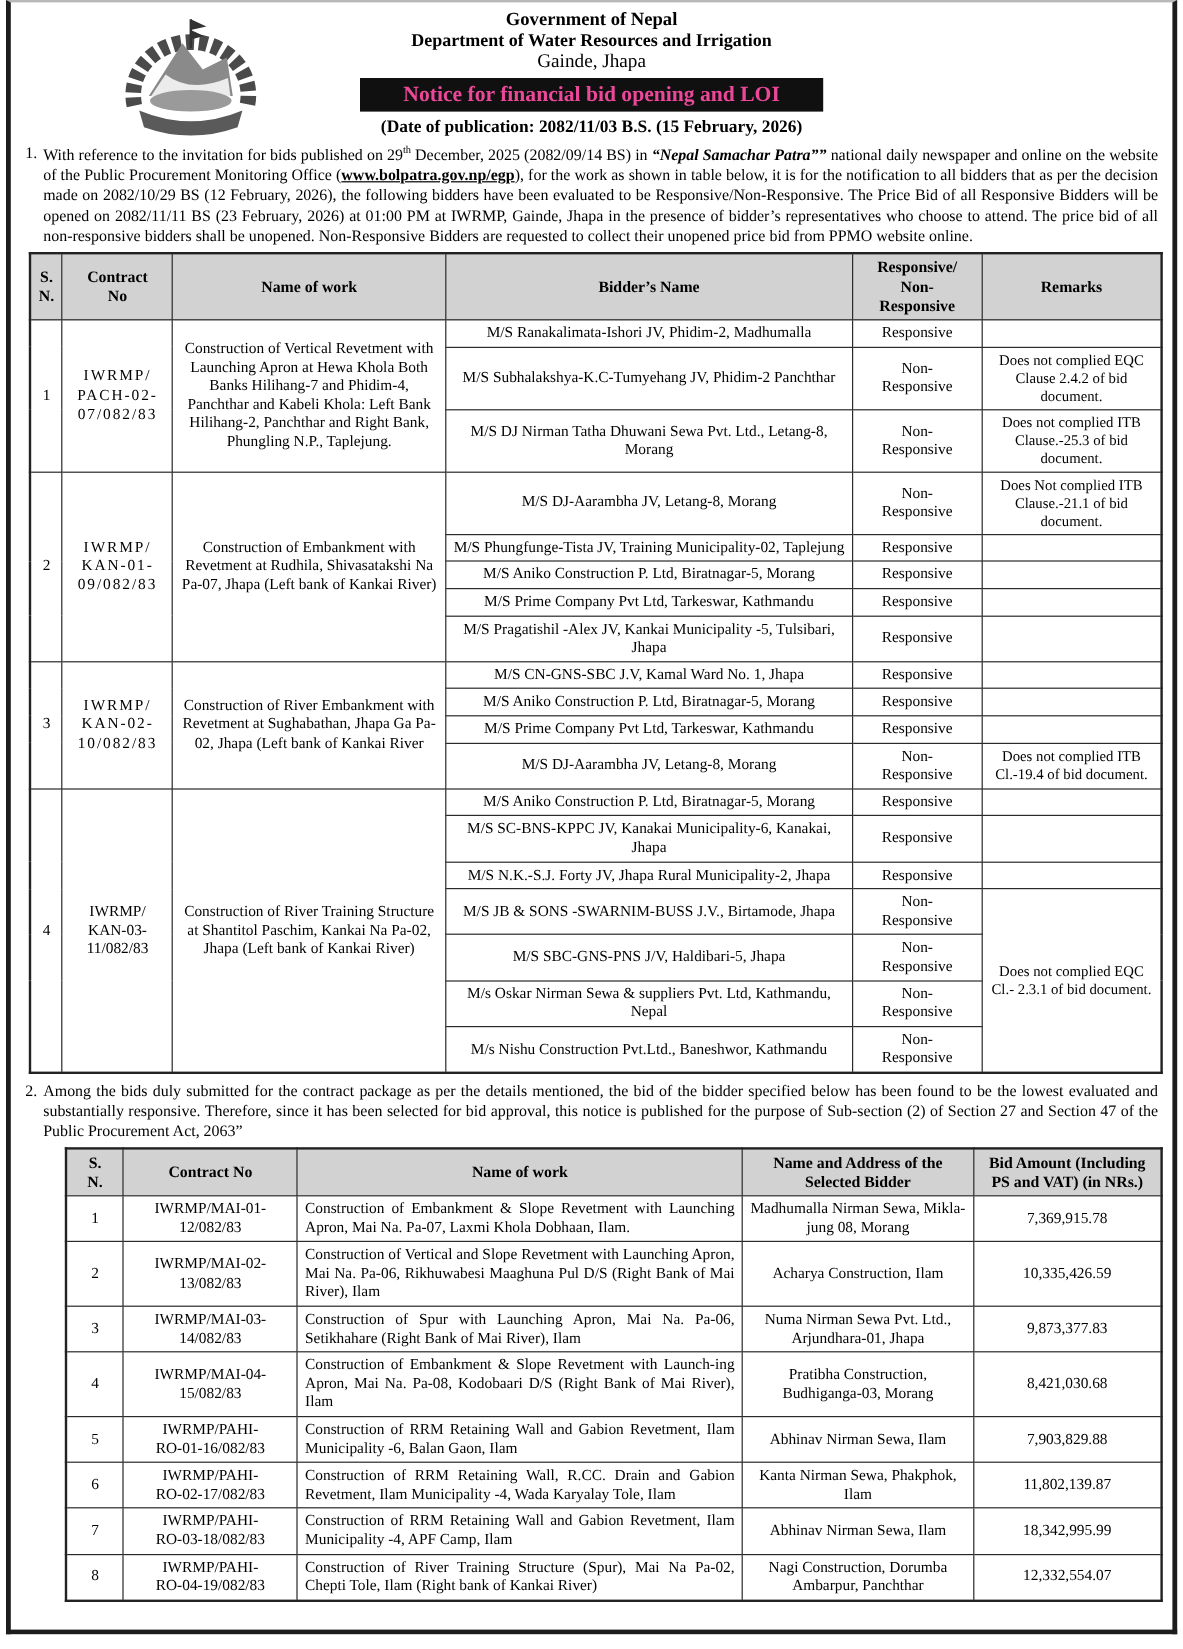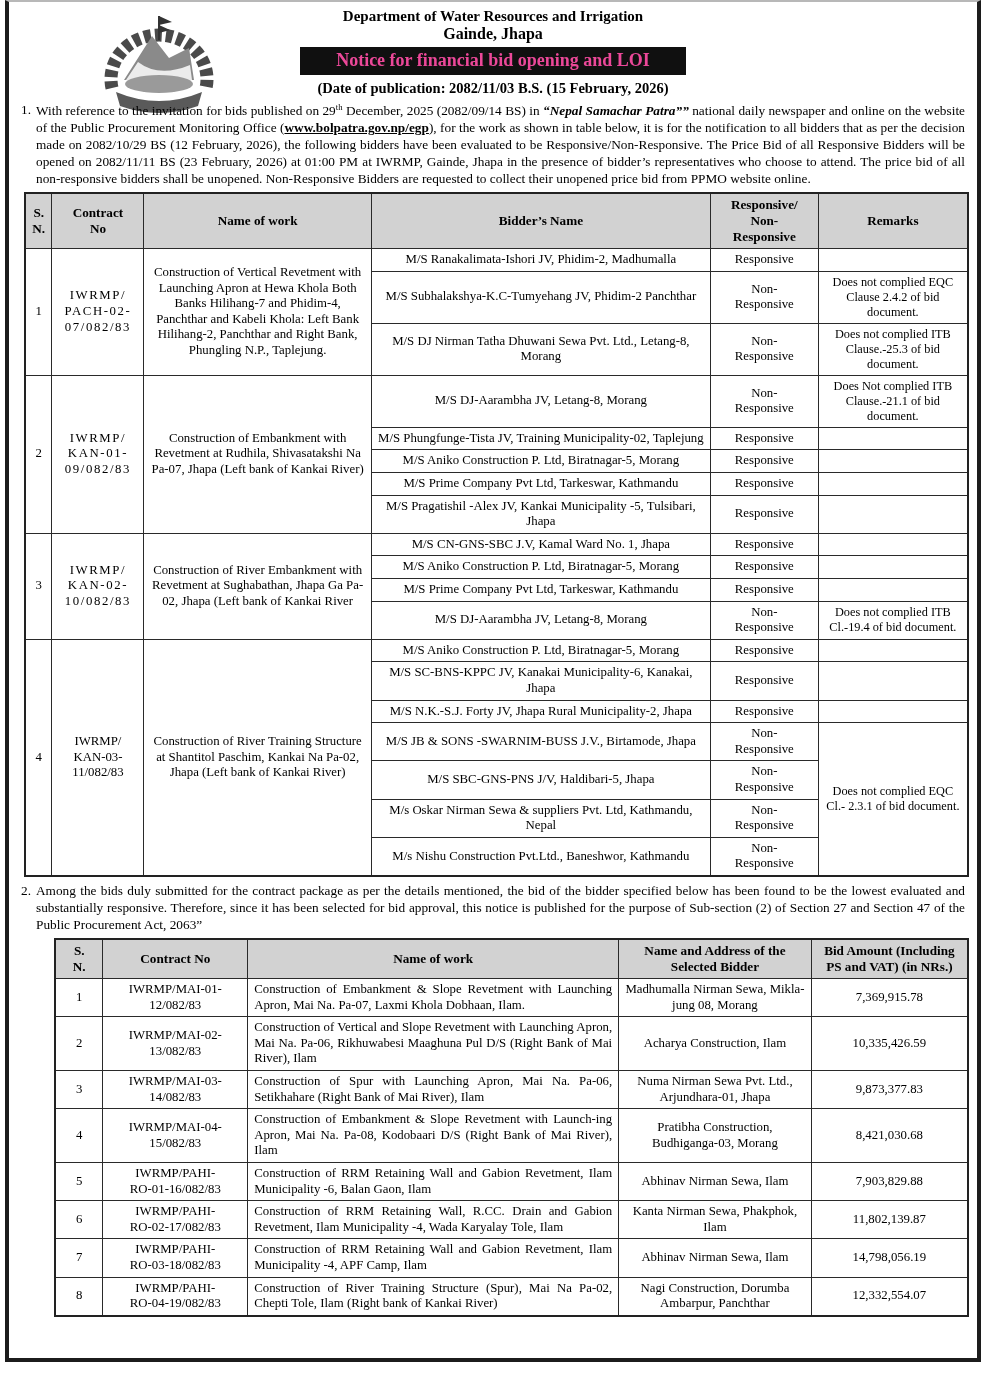--- a/index.html
+++ b/index.html
@@ -9,21 +9,21 @@
     border-left:4px solid #1c1c1c; border-right:4px solid #1c1c1c;
     border-bottom:4px solid #1c1c1c; border-top:2px solid #b8b8b8;
     padding:6px 12px 6px; min-height:1362px;
   }
   .header { text-align:center; position:relative; }
   .logo { position:absolute; left:70px; top:2px; width:136px; height:110px; }
   .h-line1 { font-weight:bold; font-size:15.5px; }
   .h-line2 { font-weight:bold; font-size:15.5px; }
   .h-line3 { font-size:15px;font-weight:bold; }
   .h-line4 { font-weight:bold; font-size:19.5px; }
-  .h-line5 { font-weight:bold; font-size:16px; }
+  .h-line5 { font-weight:normal; font-size:16px; }
   .notice-bar { display:inline-block; background:#101010; color:#ec4899; font-weight:bold;
     font-size:18px; padding:3px 36px 4px; margin:4px 0 5px; }
   .pub-date { font-weight:bold; font-size:14.5px; margin-bottom:5px;text-align:center; }
   .para { font-size:13.3px; text-align:justify; line-height:1.27; position:relative; padding-left:15px; margin:2px 0 4px; }
   .para-num { position:absolute; left:0; top:0; }
   .seg-sup { vertical-align:super; font-size:0.65em; }
   .seg-boldItalic { font-weight:bold; font-style:italic; }
   .seg-boldUnderline { font-weight:bold; text-decoration:underline; }
   table { border-collapse:collapse; border:2px solid #222; margin-top:4px; }
   .t1 { width:945px; margin-left:3px; }
@@ -44,20 +44,21 @@
   <div class="header">
     <svg class="logo" viewBox="0 0 130 110" xmlns="http://www.w3.org/2000/svg">
       <path d="M18 78 A 48 44 0 1 1 112 78" fill="none" stroke="#4a4a4a" stroke-width="13" stroke-dasharray="7 4"></path>
       <line x1="65" y1="6" x2="65" y2="30" stroke="#333" stroke-width="2"></line>
       <path d="M65 6 l13 6 -13 3 z M65 15 l11 5 -11 3 z" fill="#333"></path>
       <path d="M30 70 L58 26 L75 48 L95 38 L100 70 Z" fill="#8a8a8a"></path>
       <path d="M44 52 Q65 68 96 55 L98 70 L32 70 Z" fill="#ececec"></path>
       <ellipse cx="65" cy="74" rx="34" ry="9" fill="#9a9a9a"></ellipse>
       <path d="M22 82 Q65 100 108 82 L104 96 Q65 110 26 96 Z" fill="#5a5a5a"></path>
     </svg>
+    <div class="h-line1">Government of Nepal</div>
     <div class="h-line3">Department of Water Resources and Irrigation</div>
     <div class="h-line5">Gainde, Jhapa</div>
     <div><span class="notice-bar">Notice for financial bid opening and LOI</span></div>
     <div class="pub-date">(Date of publication: 2082/11/03 B.S. (15 February, 2026)</div>
   </div>
 
   <div class="para">
     <span class="para-num">1.</span>
     <span><span class="seg-plain">With reference to the invitation for bids published on 29</span><span class="seg-sup">th</span><span class="seg-plain"> December, 2025 (2082/09/14 BS) in </span><span class="seg-boldItalic">“Nepal Samachar Patra””</span><span class="seg-plain"> national daily newspaper and online on the website of the Public Procurement Monitoring Office (</span><span class="seg-boldUnderline">www.bolpatra.gov.np/egp</span><span class="seg-plain">), for the work as shown in table below, it is for the notification to all bidders that as per the decision made on 2082/10/29 BS (12 February, 2026), the following bidders have been evaluated to be Responsive/Non-Responsive. The Price Bid of all Responsive Bidders will be opened on 2082/11/11 BS (23 February, 2026) at 01:00 PM at IWRMP, Gainde, Jhapa in the presence of bidder’s representatives who choose to attend.  The price bid of all non-responsive bidders shall be unopened.  Non-Responsive Bidders are requested to collect their unopened price bid from PPMO website online.</span></span>
   </div>
@@ -282,21 +283,21 @@
           <td class="work-cell-t2">Construction of RRM Retaining Wall, R.CC. Drain and Gabion Revetment, Ilam Municipality -4, Wada Karyalay Tole, Ilam</td>
           <td class="bidder-cell">Kanta Nirman Sewa, Phakphok, Ilam</td>
           <td class="amount-cell">11,802,139.87</td>
         </tr>
         <tr>
           <td class="sn-cell">7</td>
           <td class="contract-cell">IWRMP/PAHI-
 RO-03-18/082/83</td>
           <td class="work-cell-t2">Construction of RRM Retaining Wall and Gabion Revetment, Ilam Municipality -4, APF Camp, Ilam</td>
           <td class="bidder-cell">Abhinav Nirman Sewa, Ilam</td>
-          <td class="amount-cell">14,798,056.19</td>
+          <td class="amount-cell">18,342,995.99</td>
         </tr>
         <tr>
           <td class="sn-cell">8</td>
           <td class="contract-cell">IWRMP/PAHI-
 RO-04-19/082/83</td>
           <td class="work-cell-t2">Construction of River Training Structure (Spur), Mai Na Pa-02, Chepti Tole, Ilam (Right bank of Kankai River)</td>
           <td class="bidder-cell">Nagi Construction, Dorumba Ambarpur, Panchthar</td>
           <td class="amount-cell">12,332,554.07</td>
         </tr>
       </tbody>

